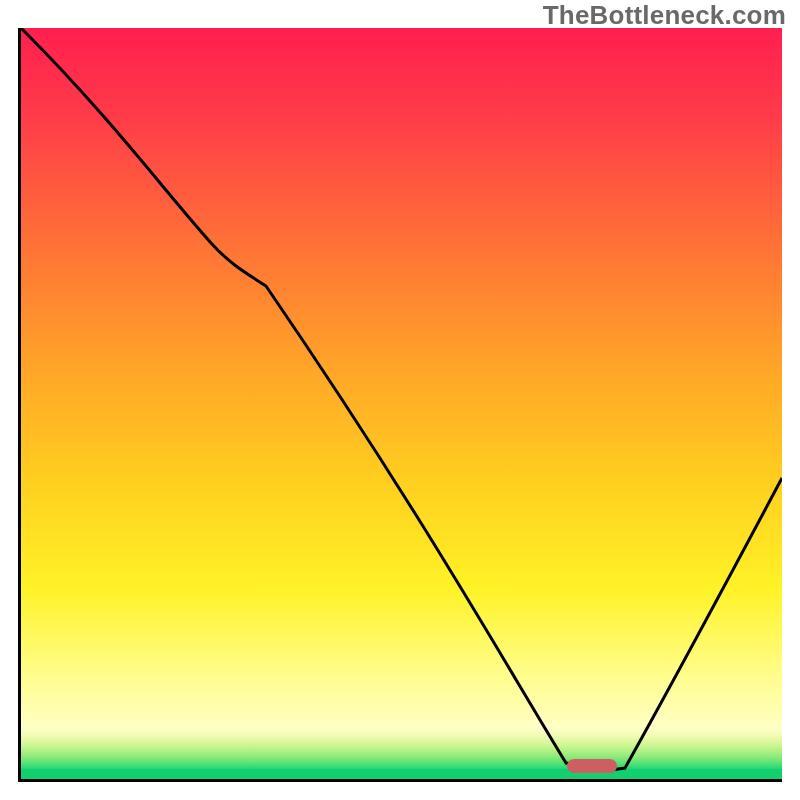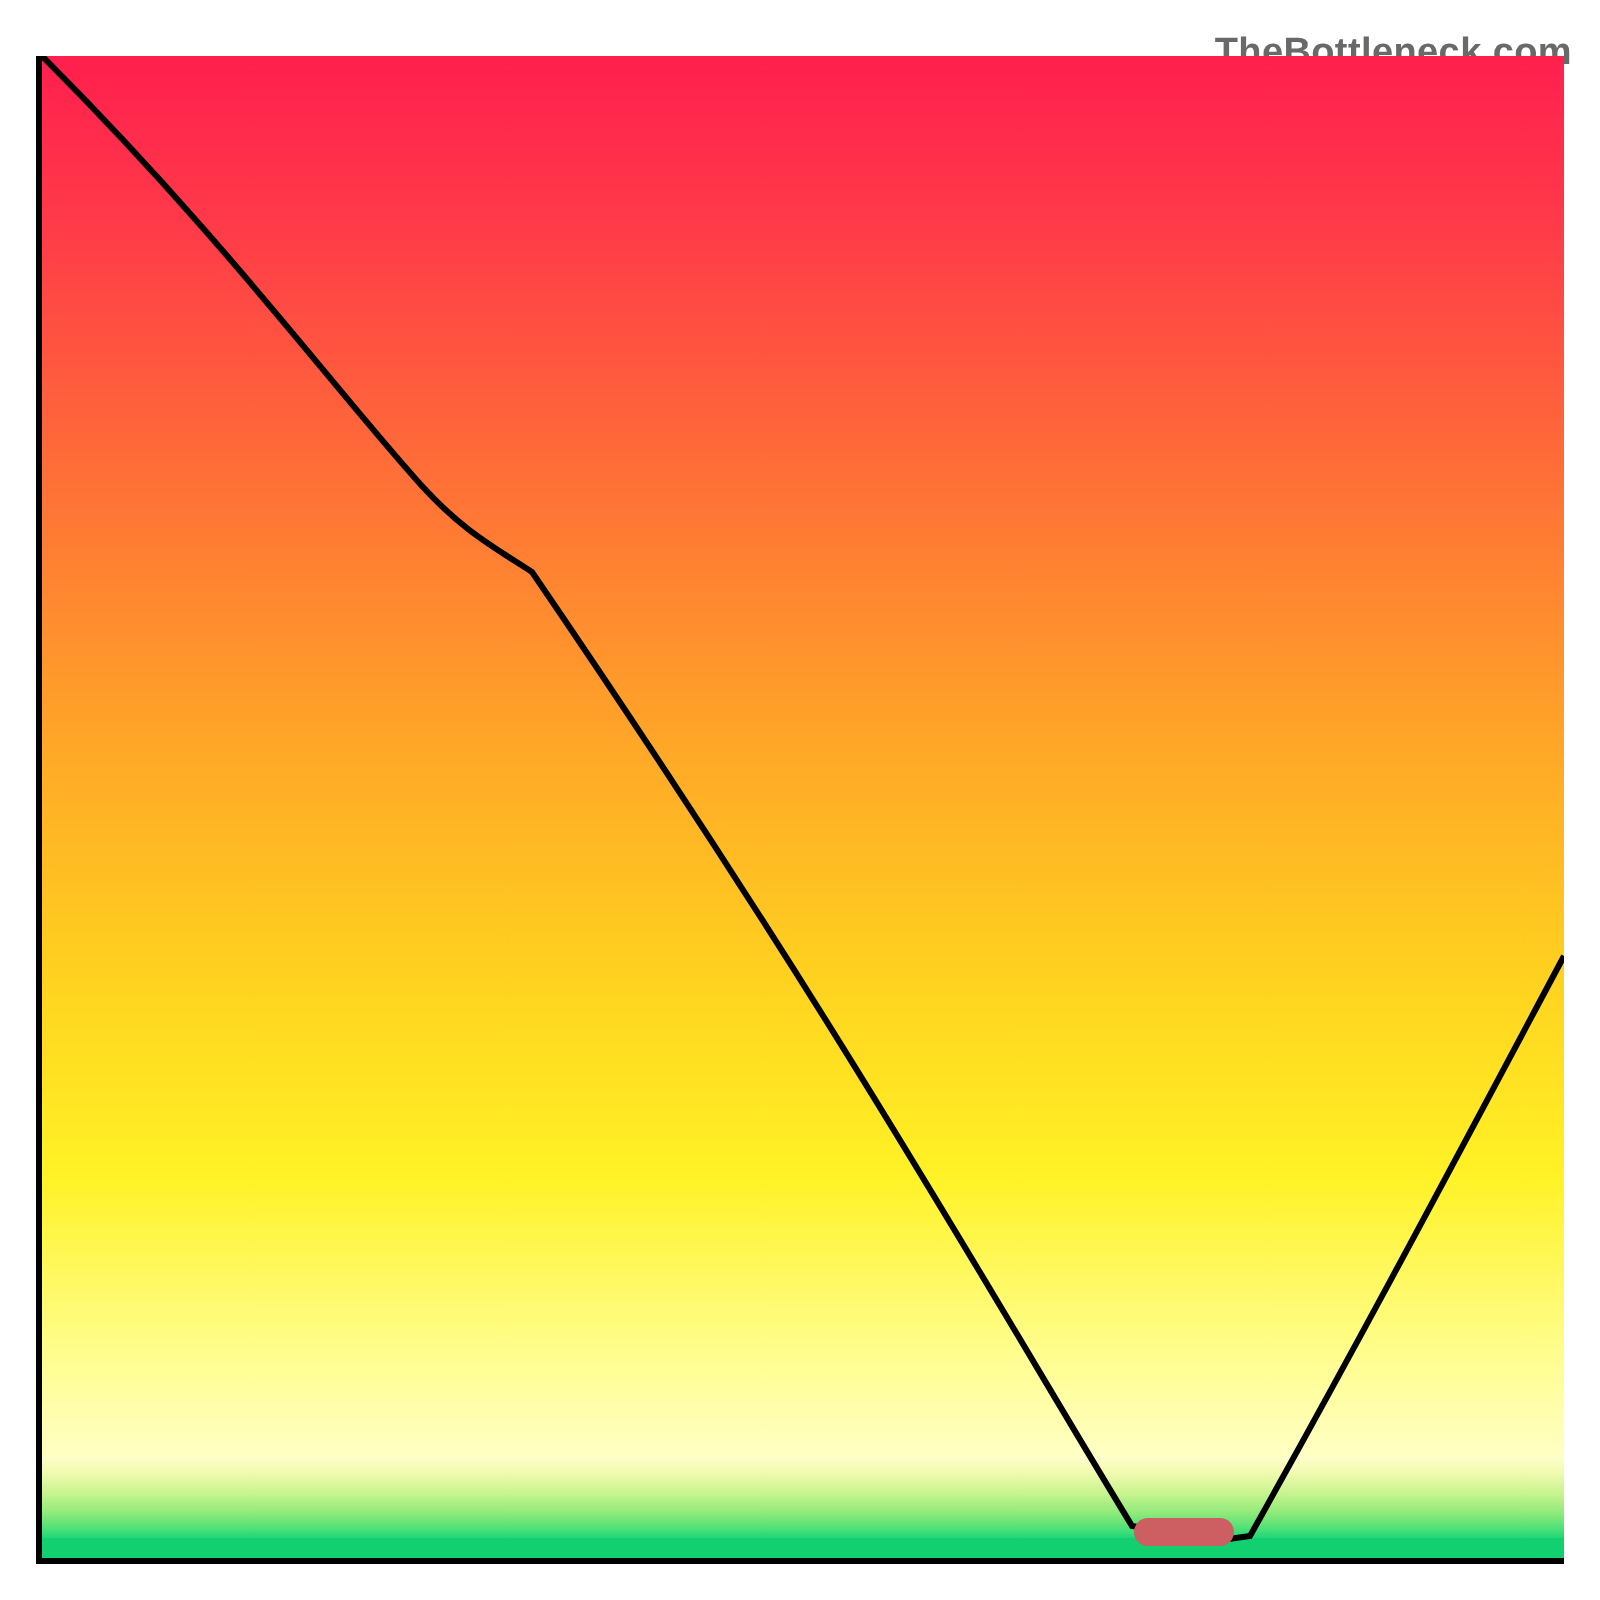--- a/index.html
+++ b/index.html
@@ -11,23 +11,23 @@
     overflow: hidden;
     font-family: Arial, Helvetica, sans-serif;
   }
   .wrap {
     position: relative;
     width: 800px;
     height: 800px;
   }
   .attribution {
     position: absolute;
-    top: 16px;
+    top: 0;
     right: 14px;
-    font-size: 19px;
+    font-size: 26px;
     font-weight: 600;
     color: #69696a;
     letter-spacing: 0.2px;
   }
   .plot {
     position: absolute;
     left: 18px;
     top: 28px;
     width: 764px;
     height: 754px;

